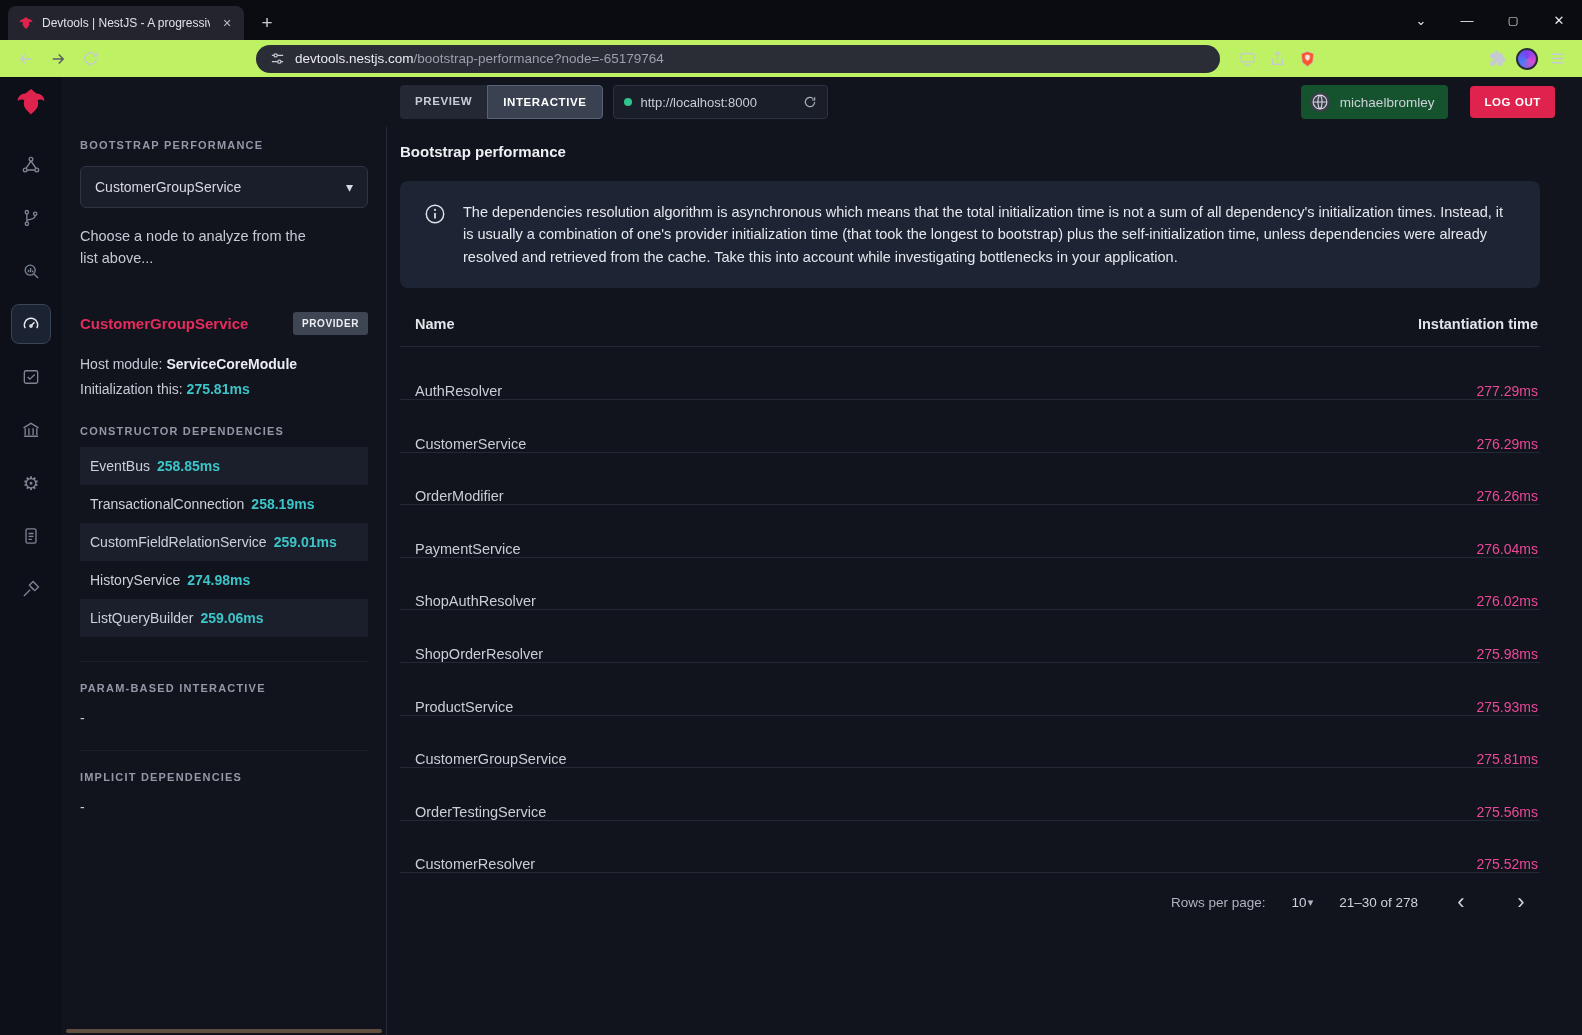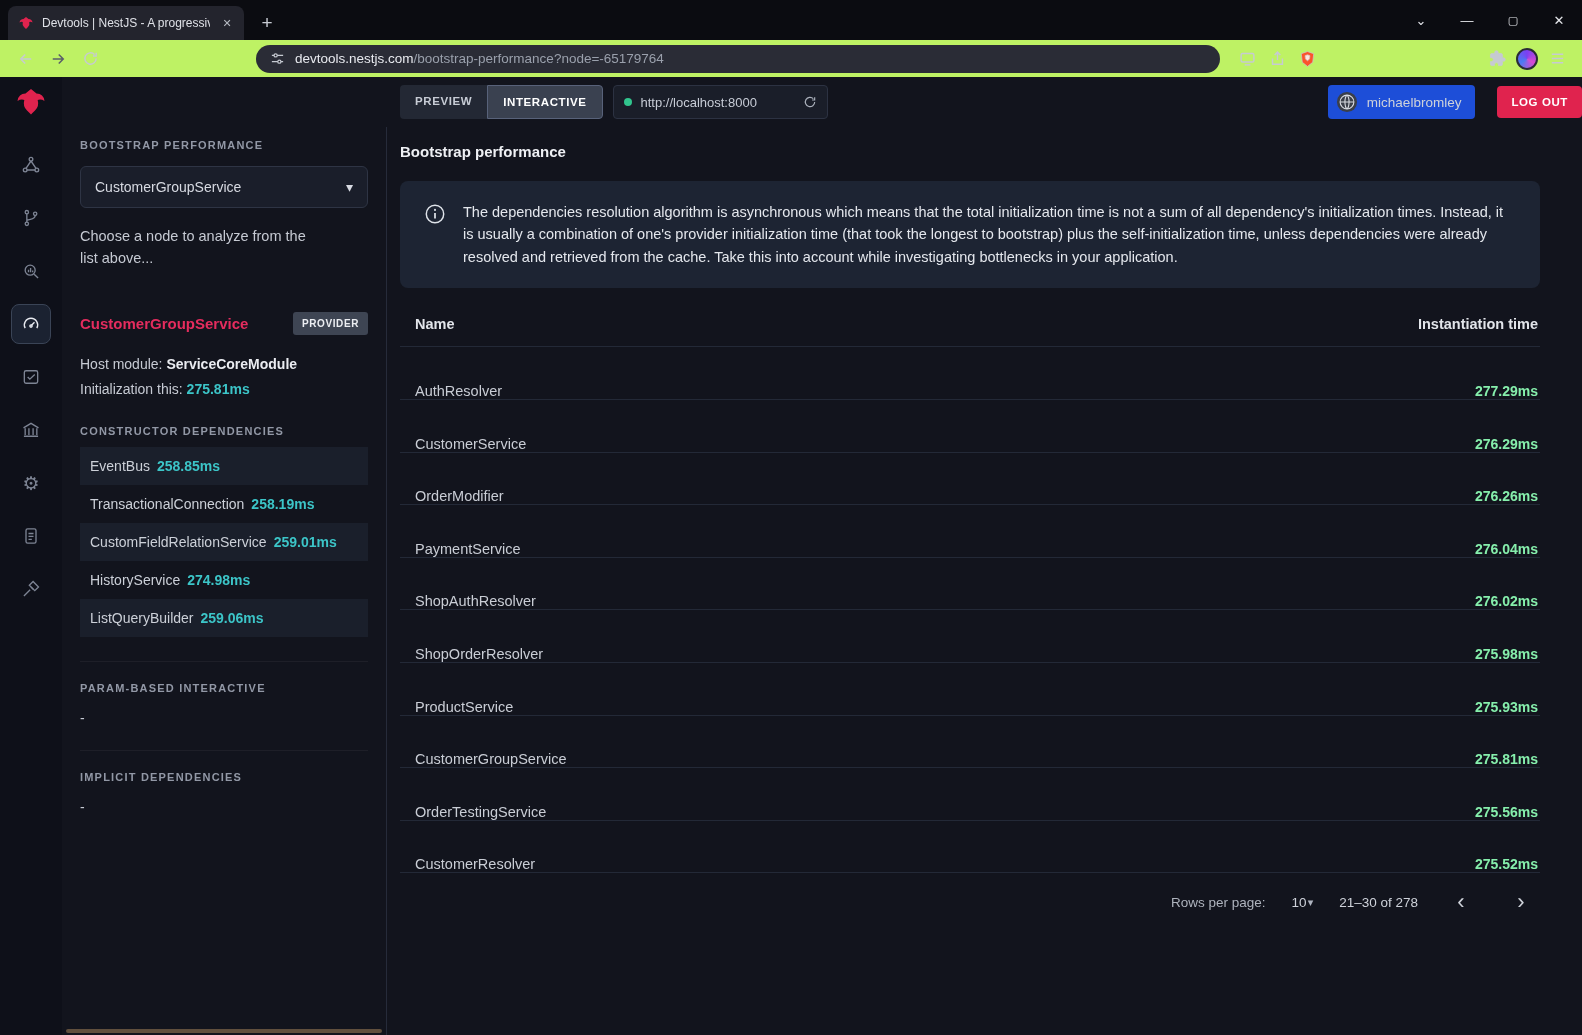--- a/index.html
+++ b/index.html
@@ -33,29 +33,29 @@
   .iconbar { width:62px; background:#0e1019; display:flex; flex-direction:column; align-items:center; flex-shrink:0; }
   .logo-box { height:50px; display:flex; align-items:center; justify-content:center; width:100%; }
   .nav-icons { margin-top:18px; display:flex; flex-direction:column; gap:13px; align-items:center; }
   .app-nav-item { width:40px; height:40px; display:flex; align-items:center; justify-content:center; border-radius:8px; color:#7d8494; }
   .app-nav-item svg { stroke:#7d8494; }
   .app-nav-item.active { background:#1b2231; border:1px solid #3a4456; }
   .app-nav-item.active svg { stroke:#e9ebf1; }
   .gear-glyph { font-size:19px; line-height:1; color:#7d8494; }
 
   .app-right { flex:1; display:flex; flex-direction:column; min-width:0; }
-  .app-header { height:50px; display:flex; align-items:center; padding-left:338px; flex-shrink:0; }
+  .app-header { height:50px; display:flex; align-items:center; padding-left:338px; padding-right:27px; flex-shrink:0; }
   .segmented { display:flex; }
   .seg-btn { font-size:11.5px; font-weight:bold; letter-spacing:.6px; padding:10px 15px; color:#c7ccd5; background:#232834; border-radius:4px 0 0 4px; }
   .seg-btn.active { background:#3a4150; color:#fff; border:1px solid #58627a; border-radius:0 4px 4px 0; }
   .target-url { margin-left:10px; height:34px; width:215px; background:#1a1e29; border:1px solid #2c3242; border-radius:4px; display:flex; align-items:center; padding:0 10px; gap:9px; }
   .dot { width:8px; height:8px; border-radius:50%; background:#31c48d; }
   .target-url-text { flex:1; font-size:13px; color:#c7ccd6; }
   .hdr-right { margin-left:auto; display:flex; align-items:center; gap:22px; }
-  .user-chip { height:34px; background:#1d4ed8; border-radius:4px; display:flex; align-items:center; gap:9px; padding:0 14px 0 8px; }
+  .user-chip { height:34px; background:#14532d; border-radius:4px; display:flex; align-items:center; gap:9px; padding:0 14px 0 8px; }
   .user-chip span { font-size:13.5px; color:#ced2da; }
   .logout-btn { background:#e0234e; color:#fff; font-size:11.5px; font-weight:bold; letter-spacing:.6px; padding:10px 14px; border-radius:4px; }
 
   .app-body { flex:1; display:flex; min-height:0; }
 
   
   .left-panel { width:325px; flex-shrink:0; border-right:1px solid #262b3a; padding:12px 18px 0 18px; position:relative; }
   .side-heading { font-size:11px; font-weight:bold; letter-spacing:1.2px; color:#9298a6; }
   .node-select { margin-top:15px; height:42px; background:#1a1e2a; border:1px solid #2e3444; border-radius:6px; display:flex; align-items:center; justify-content:space-between; padding:0 14px; }
   .node-select span { font-size:14px; color:#d7dae2; }
@@ -81,21 +81,21 @@
   .main { flex:1; min-width:0; padding:16px 42px 0 13px; }
   .page-title { font-size:15px; font-weight:bold; color:#eef0f4; }
   .info-box { margin-top:21px; background:#1d2433; border-radius:8px; padding:20px 24px; display:flex; gap:17px; }
   .info-icon { flex-shrink:0; margin-top:2px; }
   .info-text { font-size:14.5px; line-height:1.55; color:#e4e7ed; }
   .table { margin-top:13px; }
   .thead { display:flex; justify-content:space-between; align-items:center; height:46px; padding:0 2px 0 15px; border-bottom:1px solid #232937; }
   .th { font-size:14.5px; font-weight:bold; color:#e2e5ea; }
   .trow { display:flex; justify-content:space-between; align-items:flex-end; height:52.6px; padding:0 2px 0 15px; border-bottom:1px solid #232937; }
   .td-name { font-size:14.5px; color:#c9cdd5; }
-  .td-time { font-size:14px; font-weight:bold; color:#86efac; }
+  .td-time { font-size:14px; font-weight:normal; color:#ec4899; }
   .pagination { height:58px; display:flex; align-items:center; justify-content:flex-end; gap:26px; padding-right:2px; }
   .pag-label { font-size:13.5px; color:#aeb3bd; }
   .rpp { display:flex; align-items:center; gap:1px; font-size:13.5px; color:#ced2da; }
   .rpp .chev { font-size:11px; }
   .pag-range { font-size:13.5px; color:#ced2da; }
   .pag-btn { width:34px; height:34px; display:flex; align-items:center; justify-content:center; font-size:22px; color:#cfd3da; border-radius:50%; }
 </style>
 </head>
 <body>
 

